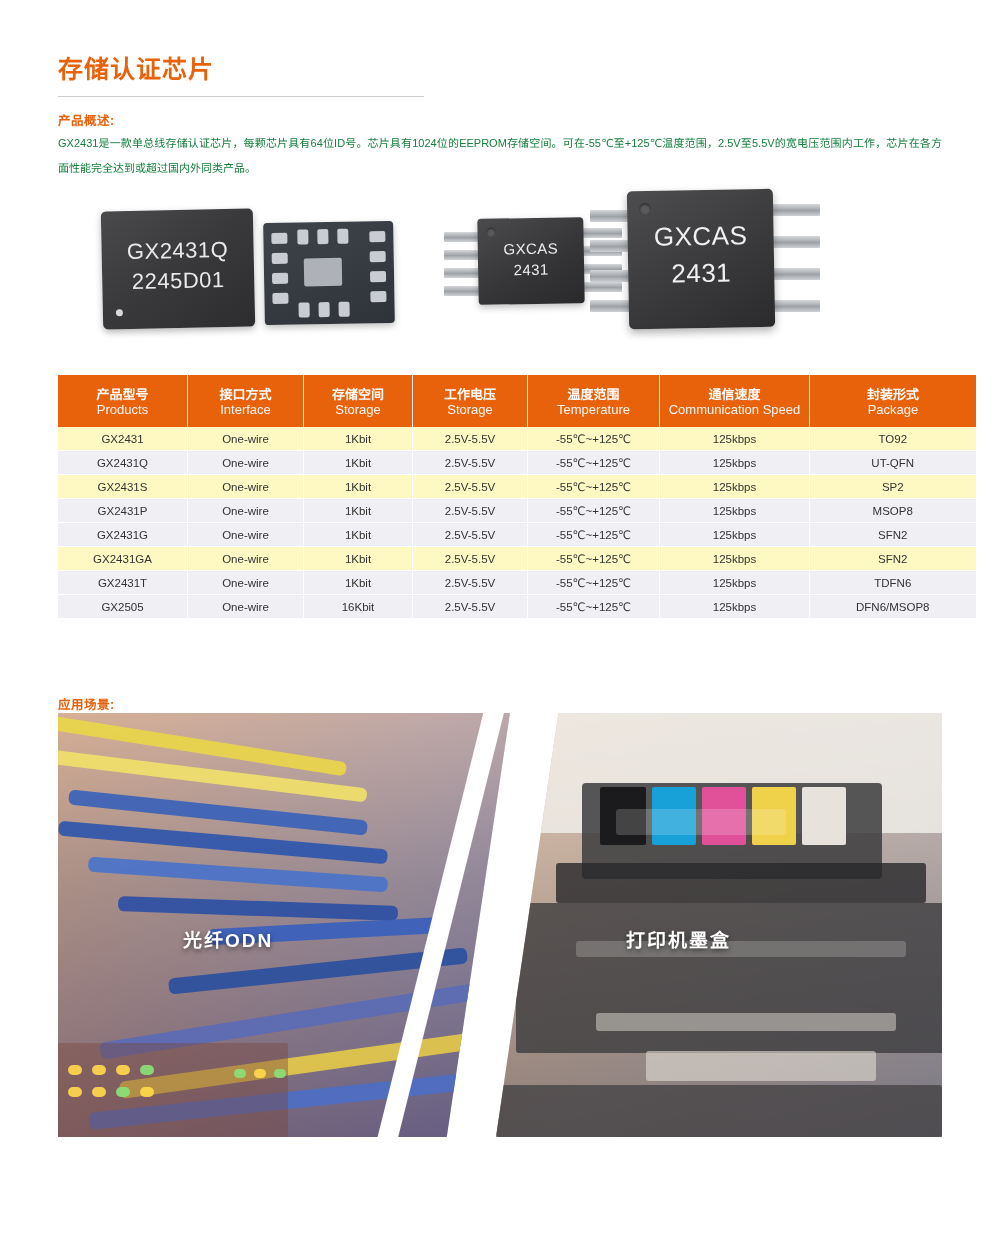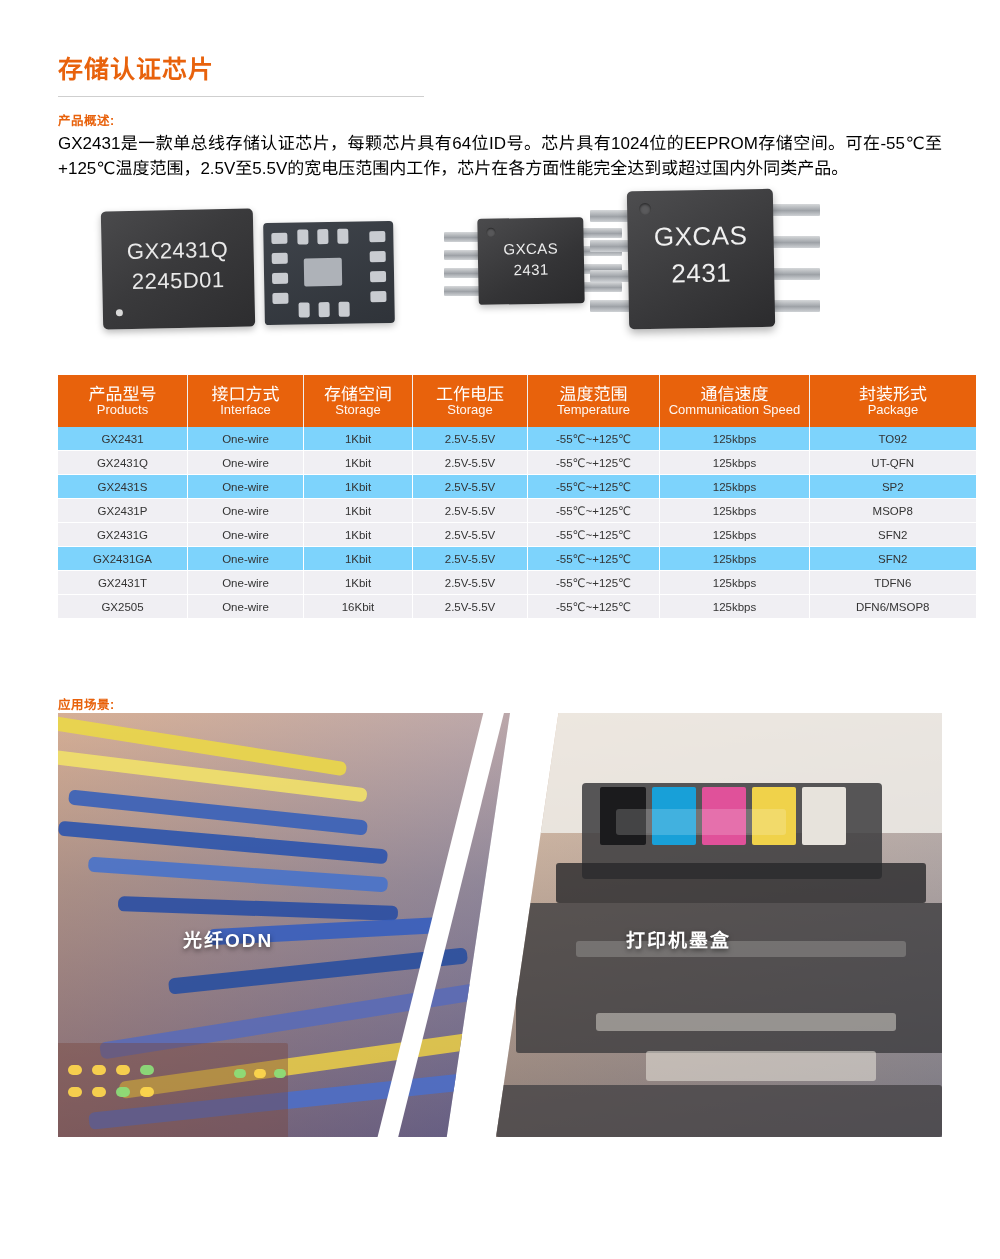--- a/index.html
+++ b/index.html
@@ -58,23 +58,23 @@
   #overview-label { left: 58px; top: 110px; }
   #selection-label { left: 58px; top: 357px; margin-top: 25px; }
   #application-label { left: 58px; top: 694px; }
 
   
   .overview-text {
     position: absolute;
     left: 58px;
     top: 131px;
     width: 884px;
-    font-size: 17px;
+    font-size: 11px;
     line-height: 25px;
-    color: #000000;
+    color: #15803d;
     text-align: justify;
   }
 
   
   .photo-strip {
     position: absolute;
     left: 58px;
     top: 188px;
     width: 884px;
     height: 150px;
@@ -214,42 +214,42 @@
     color: #ffffff;
     font-weight: bold;
     padding: 7px 2px 7px;
     border-right: 1px solid #f0f0f0;
     text-align: center;
     vertical-align: middle;
     height: 38px;
   }
   table.sel-table th:last-child { border-right: none; }
   .th-cn {
-    font-size: 17px;
+    font-size: 13px;
     line-height: 17px;
     display: block;
-    font-weight: normal;
+    font-weight: bold;
   }
   .th-en {
     font-size: 13px;
     line-height: 14px;
     display: block;
     font-weight: normal;
     opacity: 0.95;
   }
   table.sel-table td {
     font-size: 11.5px;
     color: #333333;
     text-align: center;
     height: 23px;
     padding: 0 2px;
     border-right: 1px solid #ffffff;
     border-bottom: 1px solid #ffffff;
   }
-  table.sel-table tr.odd td { background: #7dd3fc; }
+  table.sel-table tr.odd td { background: #fef9c3; }
   table.sel-table tr.even td { background: #f0eff3; }
 
   
   .apps {
     position: absolute;
     left: 58px;
     top: 713px;
     width: 884px;
     height: 424px;
     overflow: hidden;

